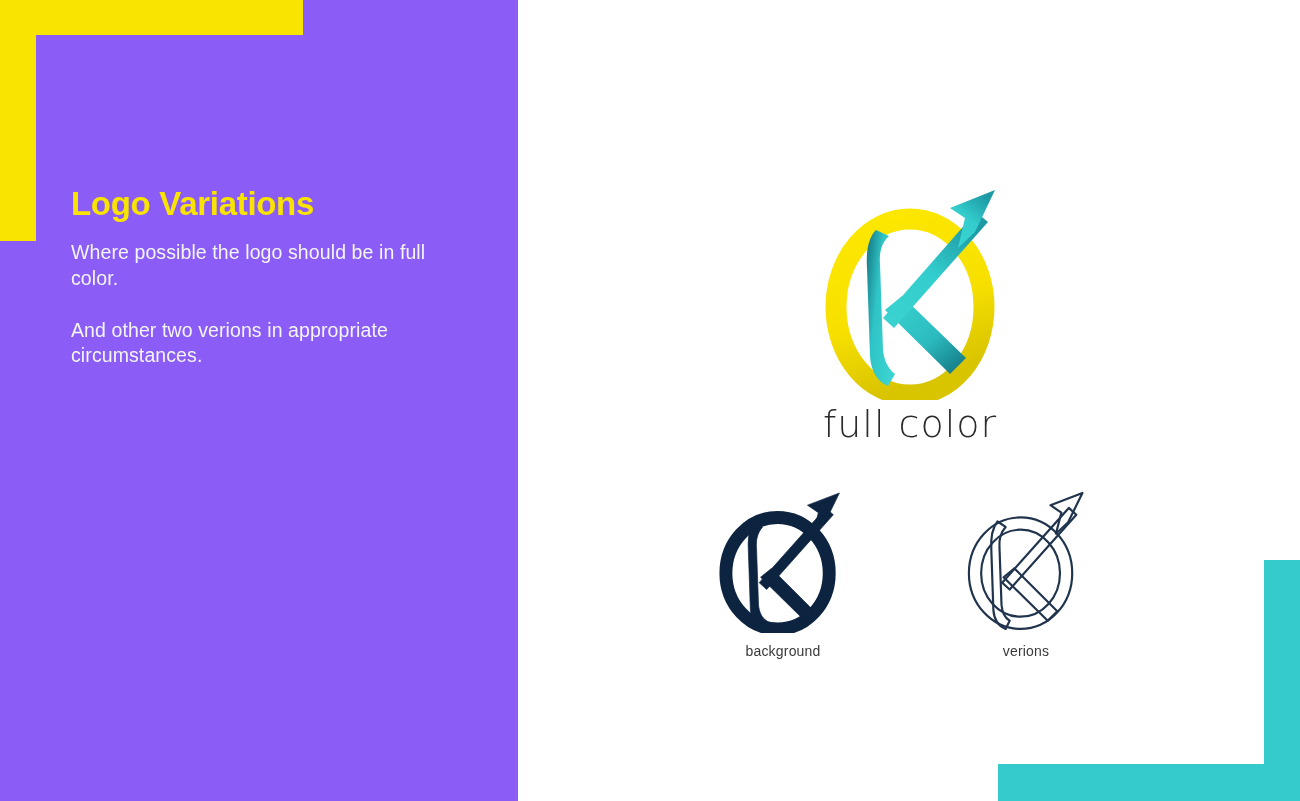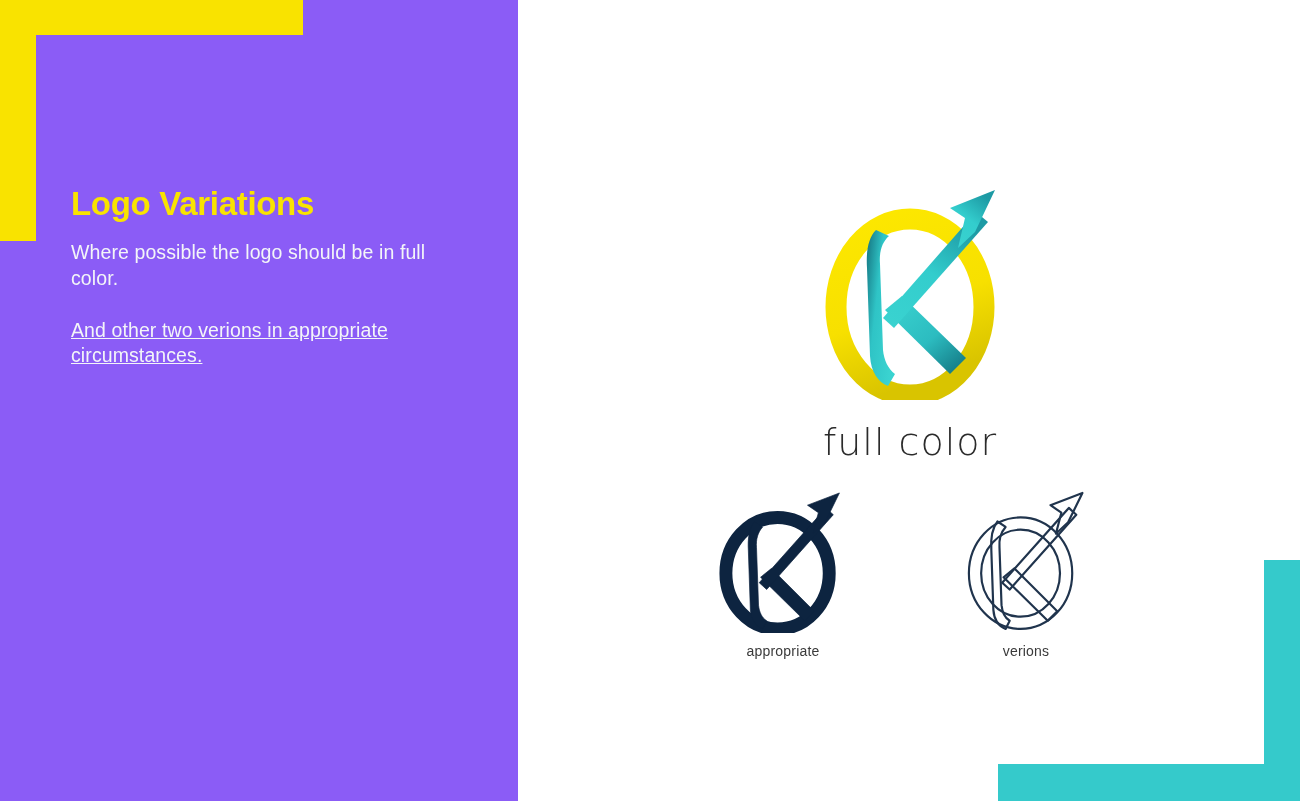--- a/index.html
+++ b/index.html
@@ -59,21 +59,21 @@
     line-height: 1.1;
   }
   .panel-para {
     font-size: 19.5px;
     color: #f3f5f8;
     line-height: 1.3;
     margin: 0 0 27px 0;
     font-weight: 400;
     letter-spacing: 0.1px;
   }
-  .panel-para:last-child { margin-bottom: 0; text-decoration: underline; }
+  .panel-para:last-child { margin-bottom: 0; }
 
   
   .stage {
     position: absolute;
     left: 518px;
     top: 0;
     width: 782px;
     height: 801px;
     background: #ffffff;
   }
@@ -105,21 +105,21 @@
   .logo-silo { left: 700px; top: 478px; width: 166px; }
   .logo-mono { left: 943px; top: 478px; width: 166px; }
 
   .logo-art { display: block; margin: 0 auto; }
 
   .caption-main {
     font-size: 38px;
     color: #2b2b2b;
     font-weight: 300;
     letter-spacing: 1px;
-    margin-top: 20px;
+    margin-top: 2px;
     font-family: "DejaVu Sans", sans-serif;
   }
   .caption-small {
     font-size: 14px;
     color: #3a3a3a;
     font-weight: 400;
     letter-spacing: 0.2px;
     margin-top: 10px;
   }
 </style>
@@ -186,21 +186,21 @@
   <svg class="logo-art" width="166" height="155" viewBox="0 0 240 228">
     <g fill="#0d2440" stroke="#0d2440">
       <ellipse cx="112" cy="140" rx="76" ry="82" fill="none" stroke-width="19"></ellipse>
       <path d="M78 64 C70 74 68 90 69 106 L72 194 C73 208 80 218 90 222
                L96 210 C89 206 85 197 84 187 L81 102 C80 90 83 80 90 72 Z"></path>
       <path d="M87 146 L152 210 L166 196 L103 133 Z"></path>
       <path d="M85 154 L183 44 L194 54 L96 164 Z"></path>
       <path d="M203 22 L156 40 L172 51 L164 82 L182 65 Z"></path>
     </g>
   </svg>
-  <div class="caption-small">appropriate</div>
+  <div class="caption-small">background</div>
 </div>
 
 <div class="logo-group logo-mono">
   <svg class="logo-art" width="166" height="155" viewBox="0 0 240 228">
     <g fill="none" stroke="#20344d" stroke-width="3.2" stroke-linejoin="round">
       <ellipse cx="112" cy="140" rx="76" ry="82"></ellipse>
       <ellipse cx="112" cy="140" rx="58" ry="64"></ellipse>
       <path d="M78 64 C70 74 68 90 69 106 L72 194 C73 208 80 218 90 222
                L96 210 C89 206 85 197 84 187 L81 102 C80 90 83 80 90 72 Z"></path>
       <path d="M87 146 L152 210 L166 196 L103 133 Z"></path>

